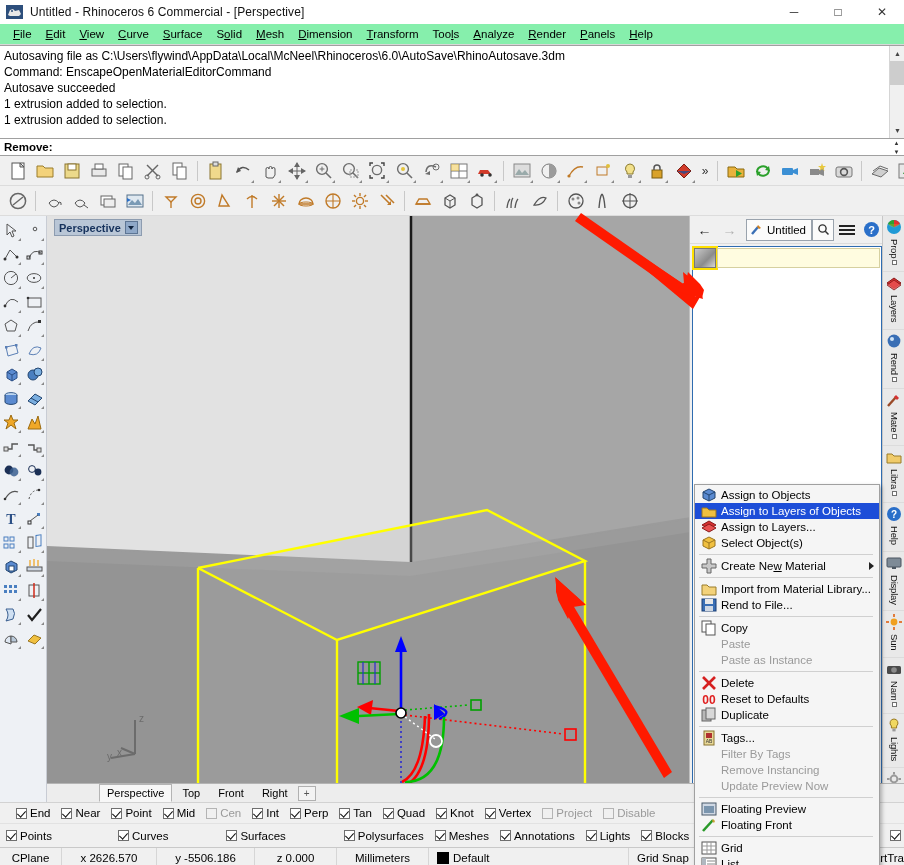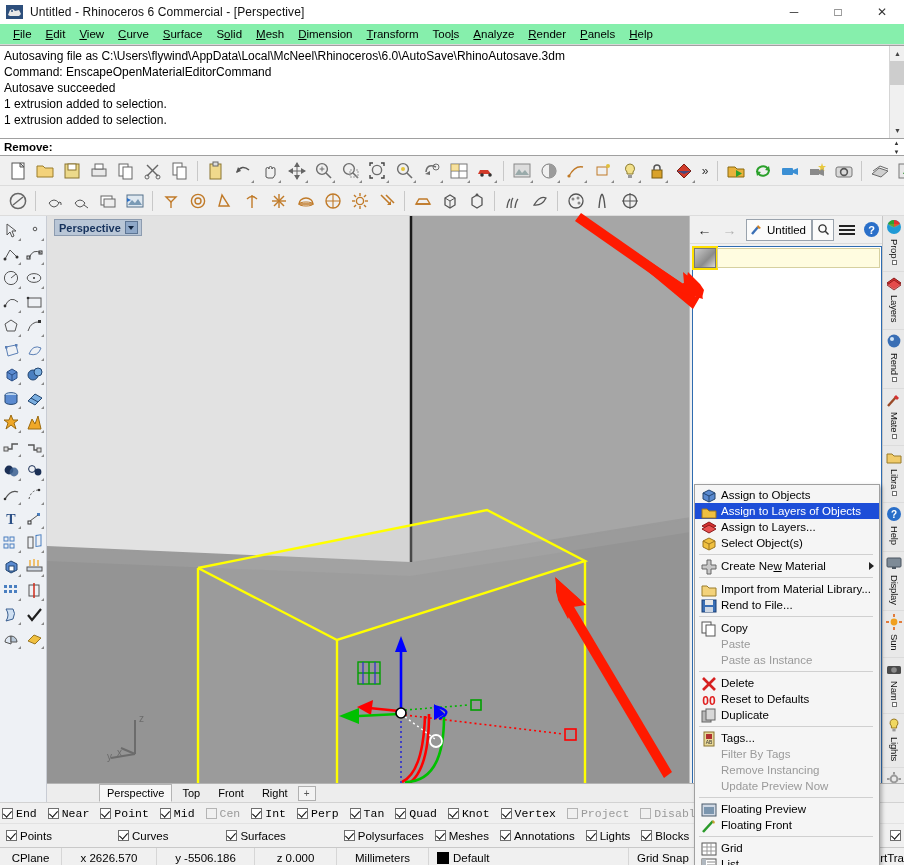--- a/index.html
+++ b/index.html
@@ -113,38 +113,38 @@
           align-items:center; border-bottom:1px solid #dcdcdc; }
   .vtab .vt-label { writing-mode:vertical-rl; font-size:9.5px; color:#111; line-height:11px;
                     margin-top:2px; letter-spacing:-0.2px; }
   .vtab .vt-sq { width:5px; height:5px; border:1px solid #707070; background:#fff; margin-top:2px;}
 
   
   .ctxmenu { position:absolute; left:694px; top:268px; width:186px; background:#f5f5f5;
              border:1px solid #a0a0a0; box-shadow:2px 2px 4px rgba(0,0,0,.28); z-index:40;
              padding:2px 0; }
   .mi { height:16px; display:flex; align-items:center; padding-left:4px; position:relative; }
-  .mi .mi-ico { width:19px; height:15px; display:flex; justify-content:center;
+  .mi .mi-ico { width:19px; height:15px; display:flex; align-items:center; justify-content:center;
                 flex:0 0 auto; }
   .mi .mi-txt { font-size:11.5px; color:#000; margin-left:3px; white-space:nowrap; }
   .mi.disabled .mi-txt { color:#9a9a9a; }
   .mi.sel { background:#1d4ed8; }
   .mi.sel .mi-txt { color:#fff; }
   .mi .sub { position:absolute; right:5px; top:4px; width:0; height:0;
              border-top:4px solid transparent; border-bottom:4px solid transparent;
              border-left:5px solid #222; }
   .msep { height:1px; background:#d0d0d0; margin:3px 6px 3px 4px; }
 
   
   .annot { position:absolute; left:0; top:0; width:904px; height:865px;
            pointer-events:none; z-index:60; }
 
   
   .osnapbar { height:21px; background:#f0f0f0; display:flex; align-items:center;
-              padding-left:2px; border-top:1px solid #d2d2d2;font-family:Liberation Mono, monospace; }
+              padding-left:16px; border-top:1px solid #d2d2d2; }
   .filterbar { height:24px; background:#f0f0f0; display:flex; align-items:center;
                padding-left:6px; border-top:1px solid #e2e2e2; position:relative; }
   .cbx { display:flex; align-items:center; margin-right:11px; }
   .cbx .box { width:11px; height:11px; border:1px solid #6f6f6f; background:#fff;
               margin-right:3px; position:relative; flex:0 0 auto; }
   .cbx.on .box:after { content:""; position:absolute; left:2px; top:0px; width:4px; height:7px;
                        border:solid #111; border-width:0 1.6px 1.6px 0; transform:rotate(42deg); }
   .cbx.off .box { background:#f0f0f0; border-color:#b4b4b4; }
   .cbx .lab { font-size:11.5px; }
   .cbx.off .lab { color:#9a9a9a; }

